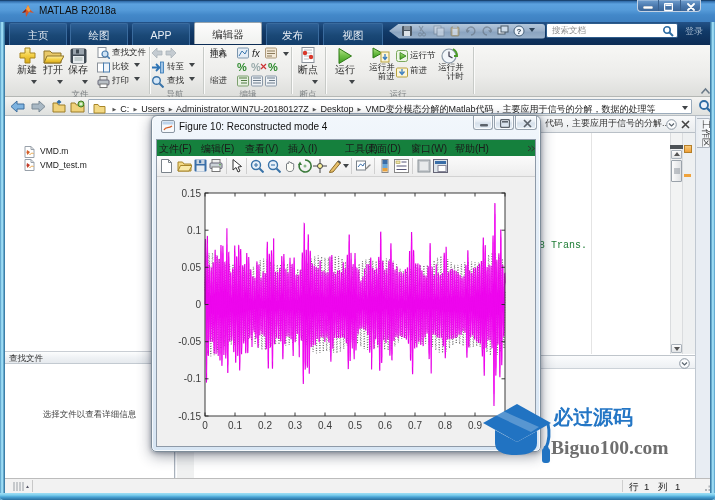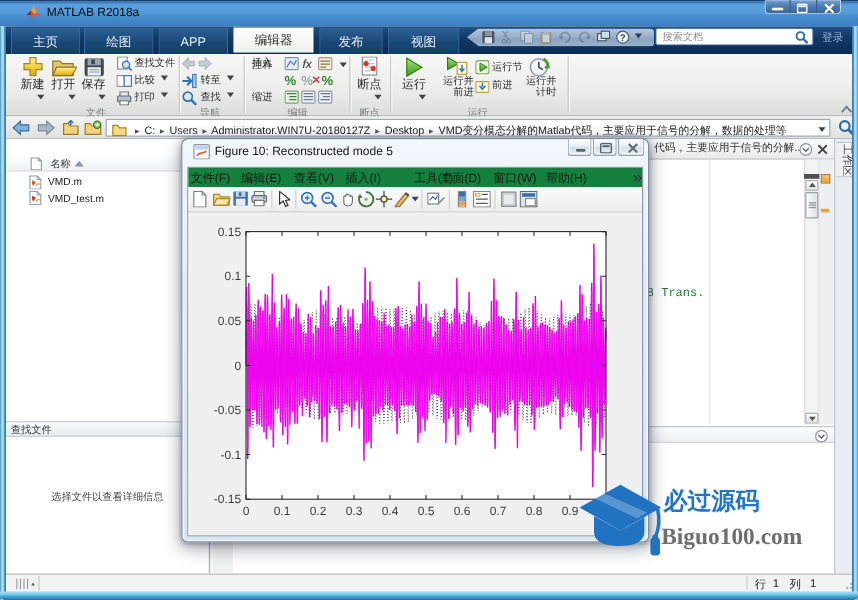--- a/index.html
+++ b/index.html
@@ -310,30 +310,20 @@
   <div class="crumb"><span class="csep">▶</span> C: <span class="csep">▶</span> Users <span class="csep">▶</span> Administrator.WIN7U-20180127Z <span class="csep">▶</span> Desktop <span class="csep">▶</span> VMD变分模态分解的Matlab代码，主要应用于信号的分解，数据的处理等</div>
   <span class="dar" style="position:absolute;right:3px;top:6px"></span>
  </div>
  <svg class="ic" style="left:693px;top:2px" width="15" height="15" viewBox="0 0 15 15">
       <circle cx="6" cy="6" r="4" fill="#eaf2fa" stroke="#2e6da4" stroke-width="1.8"></circle>
       <path d="M9 9 L13.5 13.5" stroke="#2e6da4" stroke-width="2.4"></path>
     </svg>
 </div>
 
 <div class="abs leftpanel">
- <div class="colhead">
-  <svg class="ic" style="left:20px;top:1px" width="10" height="11" viewBox="0 0 10 11">
-        <path d="M1 0.5 h6 l2.5 2.5 v7.5 h-8.5 z" fill="#fff" stroke="#99a1aa"></path>
-        <path d="M7 0.5 v2.5 h2.5" fill="none" stroke="#99a1aa"></path>
-      </svg>
-  <span style="position:absolute;left:37px;top:1px">名称</span>
-  <svg class="ic" style="left:57px;top:4px" width="8" height="5" viewBox="0 0 8 5">
-        <path d="M4 0 L8 5 H0 Z" fill="#8a98a6"></path>
-      </svg>
- </div>
  <div class="frow" style="top:29px">
   <svg class="ic" style="left:19px;top:0.5px" width="11" height="12" viewBox="0 0 11 12">
         <path d="M1 0.5 h6 l3 3 v8 h-9 z" fill="#fff" stroke="#99a1aa"></path>
         <path d="M7 0.5 v3 h3" fill="none" stroke="#99a1aa"></path>
         <path d="M3 4 l3 2 l-2.5 3 l-1 -2.5 z" fill="#d55f28"></path>
         <path d="M5.5 9 c1.5 -2 2.5 -2 4 -1.5" stroke="#e8a13c" fill="none"></path>
       </svg>
   <span style="position:absolute;left:35px;top:1px">VMD.m</span>
  </div>
  <div class="frow" style="top:42.5px">
@@ -421,21 +411,21 @@
 <div class="abs frameL"></div>
 <div class="abs frameR"></div>
 <div class="abs frameB"></div>
 
 <div class="abs figwin">
  <svg class="ic" style="left:9px;top:4px" width="14" height="13" viewBox="0 0 14 13">
       <rect x="0.5" y="0.5" width="13" height="12" rx="1.5" fill="#f6f9fc" stroke="#8a96a2"></rect>
       <rect x="1.5" y="1.5" width="11" height="3" fill="#bdd3ea"></rect>
       <path d="M3 10 C5 6 7 9 11 6" stroke="#d55f28" stroke-width="1.3" fill="none"></path>
     </svg>
- <div class="figtitle">Figure 10: Reconstructed mode 5</div>
+ <div class="figtitle">Figure 10: Reconstructed mode 4</div>
  <div class="fb" style="left:321px;width:20px">
       <svg style="position:absolute;left:5.5px;top:8px" width="8" height="2.5" viewBox="0 0 8 2.5">
         <rect width="8" height="2.5" rx="1" fill="#5c636b"></rect>
       </svg>
     </div>
  <div class="fb" style="left:342px;width:20px">
       <svg style="position:absolute;left:5px;top:3px" width="10" height="9" viewBox="0 0 10 9">
         <rect x="0.5" y="0.5" width="9" height="8" rx="1.5" fill="none" stroke="#5c636b" stroke-width="1.3"></rect>
         <rect x="2" y="2" width="6" height="1.6" fill="#5c636b"></rect>
       </svg>

